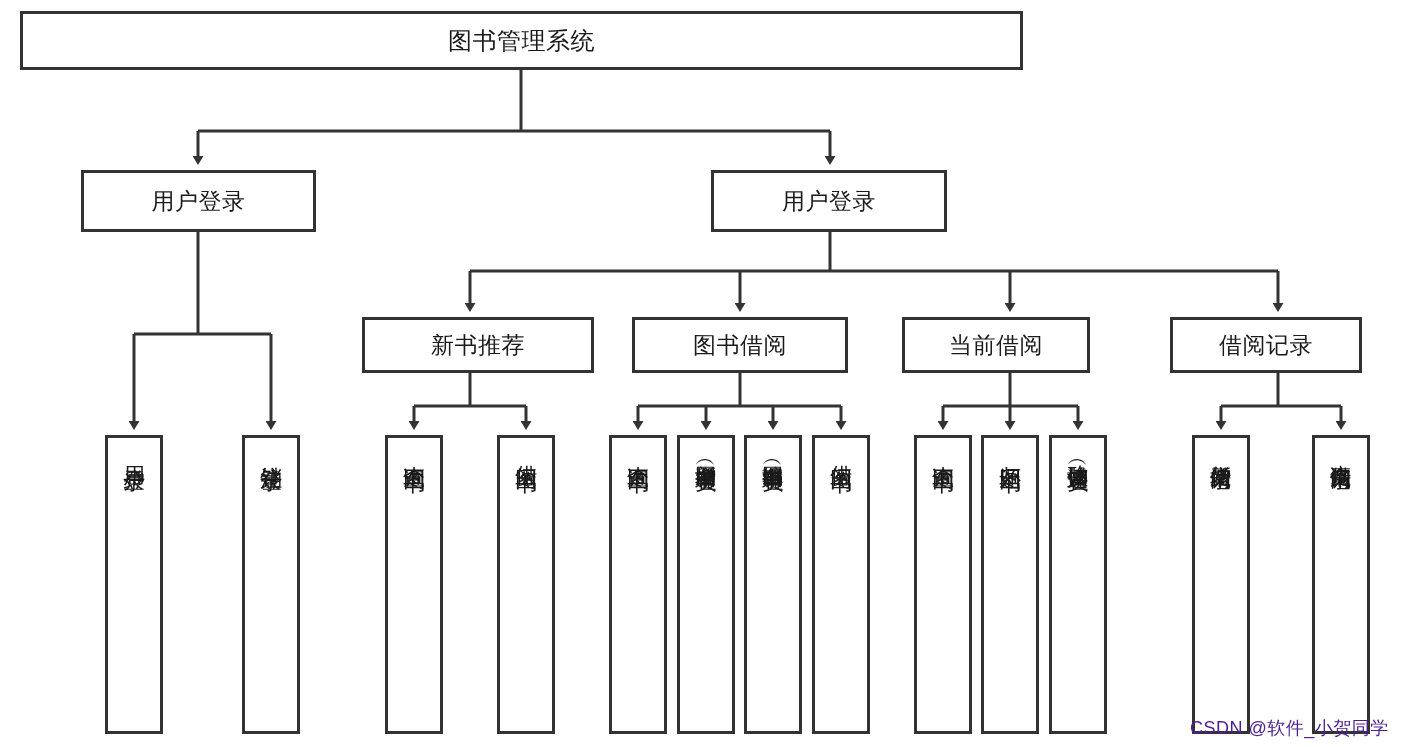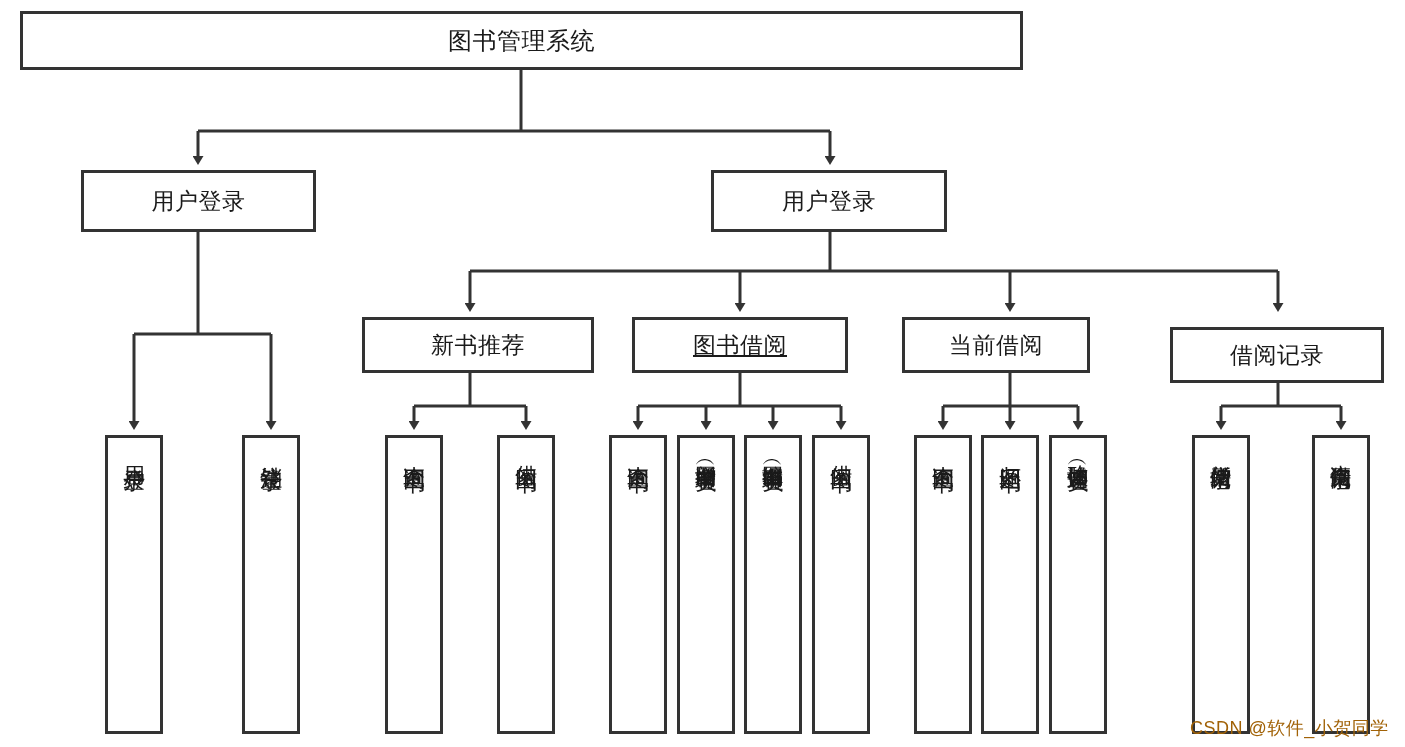--- a/index.html
+++ b/index.html
@@ -58,21 +58,21 @@
     line-height: 1.12;
     letter-spacing: 2px;
     white-space: nowrap;
   }
   .node.vert.tall .lbl {
     font-size: 21px;
     letter-spacing: 1px;
   }
   .watermark {
     position: absolute;
-    color: #a16207;
+    color: #4c1d95;
     font-size: 18px;
     white-space: nowrap;
     letter-spacing: 0.5px;
   }
 </style>
 </head>
 <body>
 
 <div id="canvas">
 
@@ -133,27 +133,27 @@
   <div class="node horiz" style="left:81px; top:170px; width:235px; height:62px;">
     <span class="lbl">用户登录</span>
   </div>
   <div class="node horiz" style="left:711px; top:170px; width:236px; height:62px;">
     <span class="lbl">用户登录</span>
   </div>
 
   <div class="node horiz" style="left:362px; top:317px; width:232px; height:56px;">
     <span class="lbl">新书推荐</span>
   </div>
-  <div class="node horiz" style="left:632px; top:317px; width:216px; height:56px;text-decoration:underline;">
+  <div class="node horiz" style="left:632px; top:317px; width:216px; height:56px;">
     <span class="lbl">图书借阅</span>
   </div>
   <div class="node horiz" style="left:902px; top:317px; width:188px; height:56px;">
     <span class="lbl">当前借阅</span>
   </div>
-  <div class="node horiz" style="left:1170px; top:327px; width:214px; height:56px;">
+  <div class="node horiz" style="left:1170px; top:317px; width:192px; height:56px;">
     <span class="lbl">借阅记录</span>
   </div>
 
   <div class="node vert" style="left:105px; top:435px; width:58px; height:299px;">
     <span class="lbl">用户登录</span>
   </div>
   <div class="node vert" style="left:242px; top:435px; width:58px; height:299px;">
     <span class="lbl">注销登录</span>
   </div>
 

